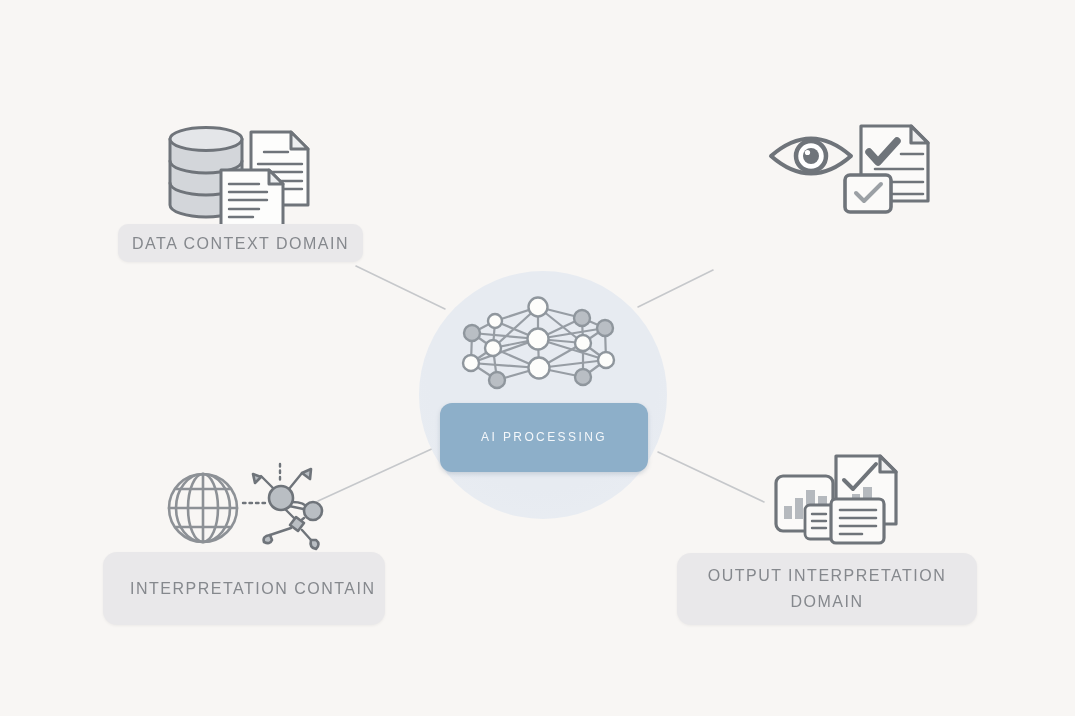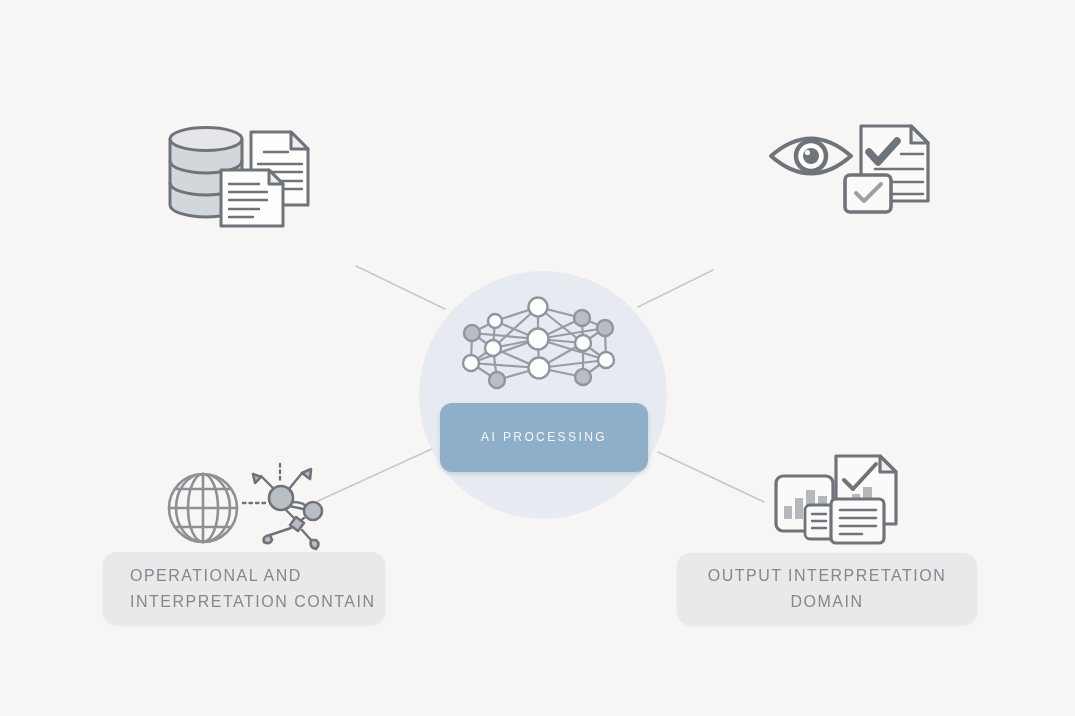--- a/index.html
+++ b/index.html
@@ -173,24 +173,26 @@
         <rect x="38" y="40" width="9" height="29"></rect>
         <rect x="50" y="46" width="9" height="23"></rect>
       </g>
       <rect x="37" y="55" width="35" height="34" rx="5" fill="#fbfaf9" stroke-width="2.8"></rect>
       <path d="M44,64 h14 M44,71 h14 M44,78 h14" stroke-width="2.4"></path>
       <rect x="63" y="49" width="53" height="44" rx="5" fill="#fbfaf9"></rect>
       <path d="M72,60 h36 M72,68 h36 M72,76 h36 M72,84 h22" stroke-width="2.6"></path>
     </g>
   </svg>
 
+  <div class="label-box box-tl">
+    <div class="lline">DATA CONTEXT DOMAIN</div>
+  </div>
 
 
   <div class="label-box box-bl">
-    <div class="lline">OPERATIONAL AND</div>
     <div class="lline">INTERPRETATION CONTAIN</div>
   </div>
 
   <div class="label-box box-br">
     <div class="lline">OUTPUT INTERPRETATION</div>
     <div class="lline">DOMAIN</div>
   </div>
 
 </div>
 

